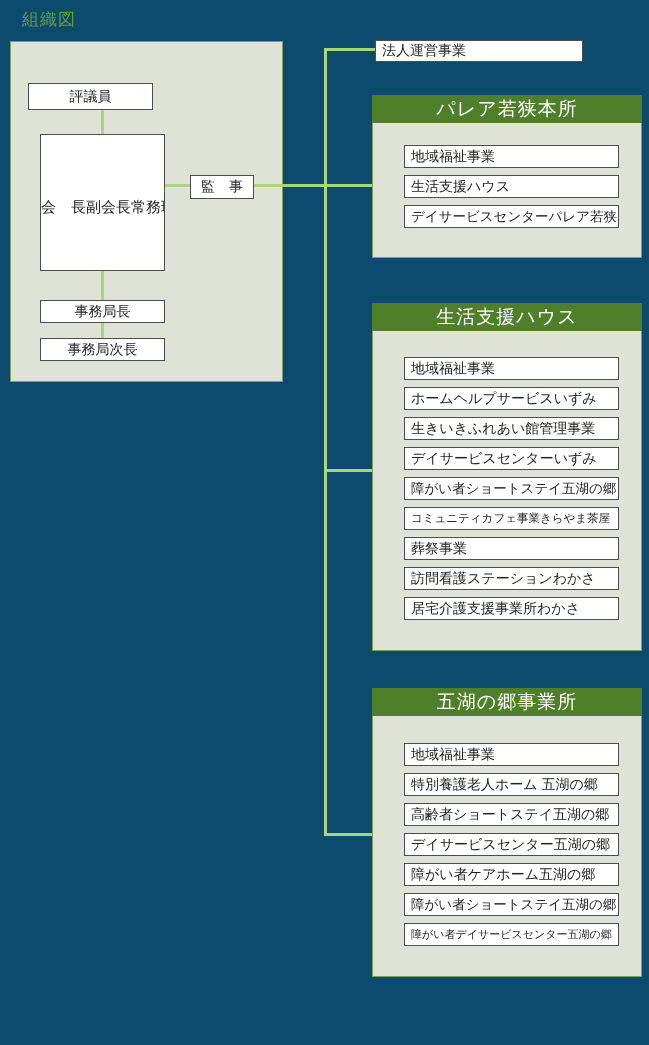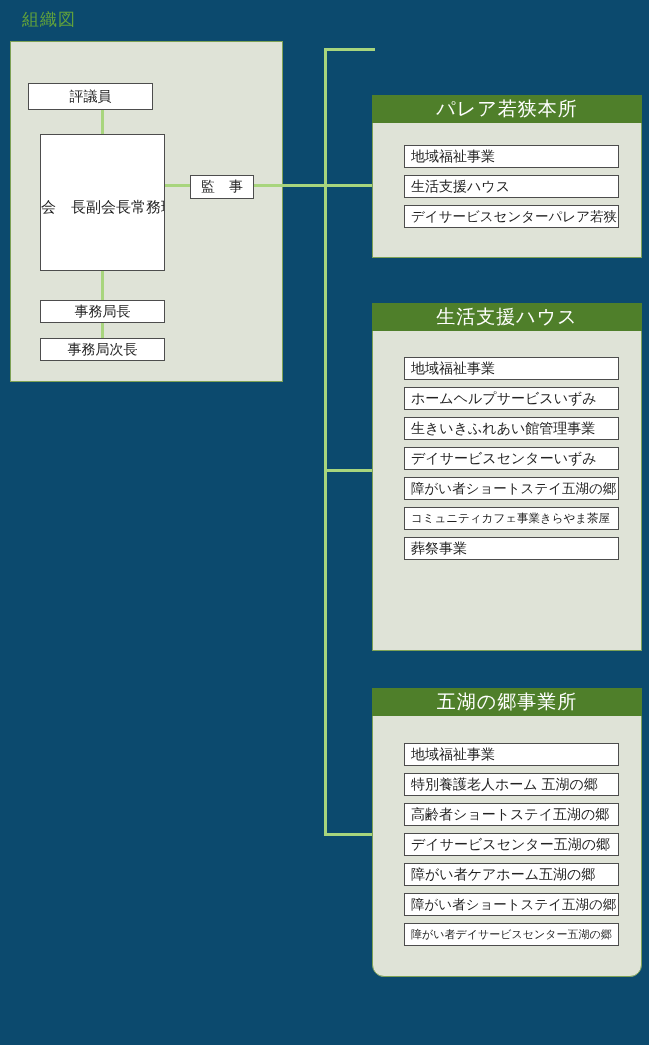--- a/index.html
+++ b/index.html
@@ -31,21 +31,21 @@
   .board-line{font-size:15px;line-height:27px;white-space:pre;}
   .board-note{font-size:9.5px;line-height:15px;white-space:nowrap;}
   .auditor-box{left:190px;top:175px;width:64px;height:24px;white-space:pre;}
   .secretary-box{left:40px;top:300px;width:125px;height:23px;}
   .deputy-box{left:40px;top:338px;width:125px;height:23px;}
   .corporate-box{left:375px;top:40px;width:208px;height:22px;justify-content:flex-start;padding-left:6px;}
 
   .section{position:absolute;left:372px;width:270px;background:var(--panel-bg);border:1px solid var(--panel-border);z-index:2;}
   .sec-parea{top:95px;height:163px;}
   .sec-izumi{top:303px;height:348px;}
-  .sec-goko{top:688px;height:289px;border-radius:12px;}
+  .sec-goko{top:688px;height:289px;}
   .section-header{height:28px;margin:-1px -1px 0 -1px;background:var(--header-bg);color:var(--header-text);
                   font-size:19px;line-height:28px;text-align:center;letter-spacing:1px;}
   .section-body{position:relative;}
   .pt-parea{padding-top:22px;}
   .pt-izumi{padding-top:26px;}
   .pt-goko{padding-top:27px;}
   .item{margin:0 14px 7px 31px;width:215px;height:23px;background:#ffffff;border:1px solid var(--box-border);
         font-size:14px;line-height:21px;padding-left:6px;white-space:nowrap;overflow:hidden;}
 </style>
 </head>
@@ -72,40 +72,43 @@
     <div class="board-line">副会長</div>
     <div class="board-line">常務理事</div>
     <div class="board-line">理事 7名</div>
     <div class="board-note">〔会長・副会長・常務理事含む〕</div>
   </div>
 
   <div class="wbox auditor-box">監　事</div>
   <div class="wbox secretary-box">事務局長</div>
   <div class="wbox deputy-box">事務局次長</div>
 
+  <div class="wbox corporate-box fit">法人運営事業</div>
 
   <div class="section sec-parea">
     <div class="section-header">パレア若狭本所</div>
     <div class="section-body pt-parea">
       <div class="item fit">地域福祉事業</div>
       <div class="item fit">生活支援ハウス</div>
       <div class="item fit" style="font-size: 13.5px;">デイサービスセンターパレア若狭</div>
     </div>
   </div>
 
   <div class="section sec-izumi">
     <div class="section-header">生活支援ハウス</div>
     <div class="section-body pt-izumi">
       <div class="item fit">地域福祉事業</div>
       <div class="item fit">ホームヘルプサービスいずみ</div>
       <div class="item fit">生きいきふれあい館管理事業</div>
       <div class="item fit">デイサービスセンターいずみ</div>
       <div class="item fit" style="font-size: 13.5px;">障がい者ショートステイ五湖の郷</div>
       <div class="item fit" style="font-size: 11.5px;">コミュニティカフェ事業きらやま茶屋</div>
       <div class="item fit">葬祭事業</div>
+      <div class="item fit">訪問看護ステーションわかさ</div>
+      <div class="item fit">居宅介護支援事業所わかさ</div>
     </div>
   </div>
 
   <div class="section sec-goko">
     <div class="section-header">五湖の郷事業所</div>
     <div class="section-body pt-goko">
       <div class="item fit">地域福祉事業</div>
       <div class="item fit">特別養護老人ホーム 五湖の郷</div>
       <div class="item fit">高齢者ショートステイ五湖の郷</div>
       <div class="item fit">デイサービスセンター五湖の郷</div>

